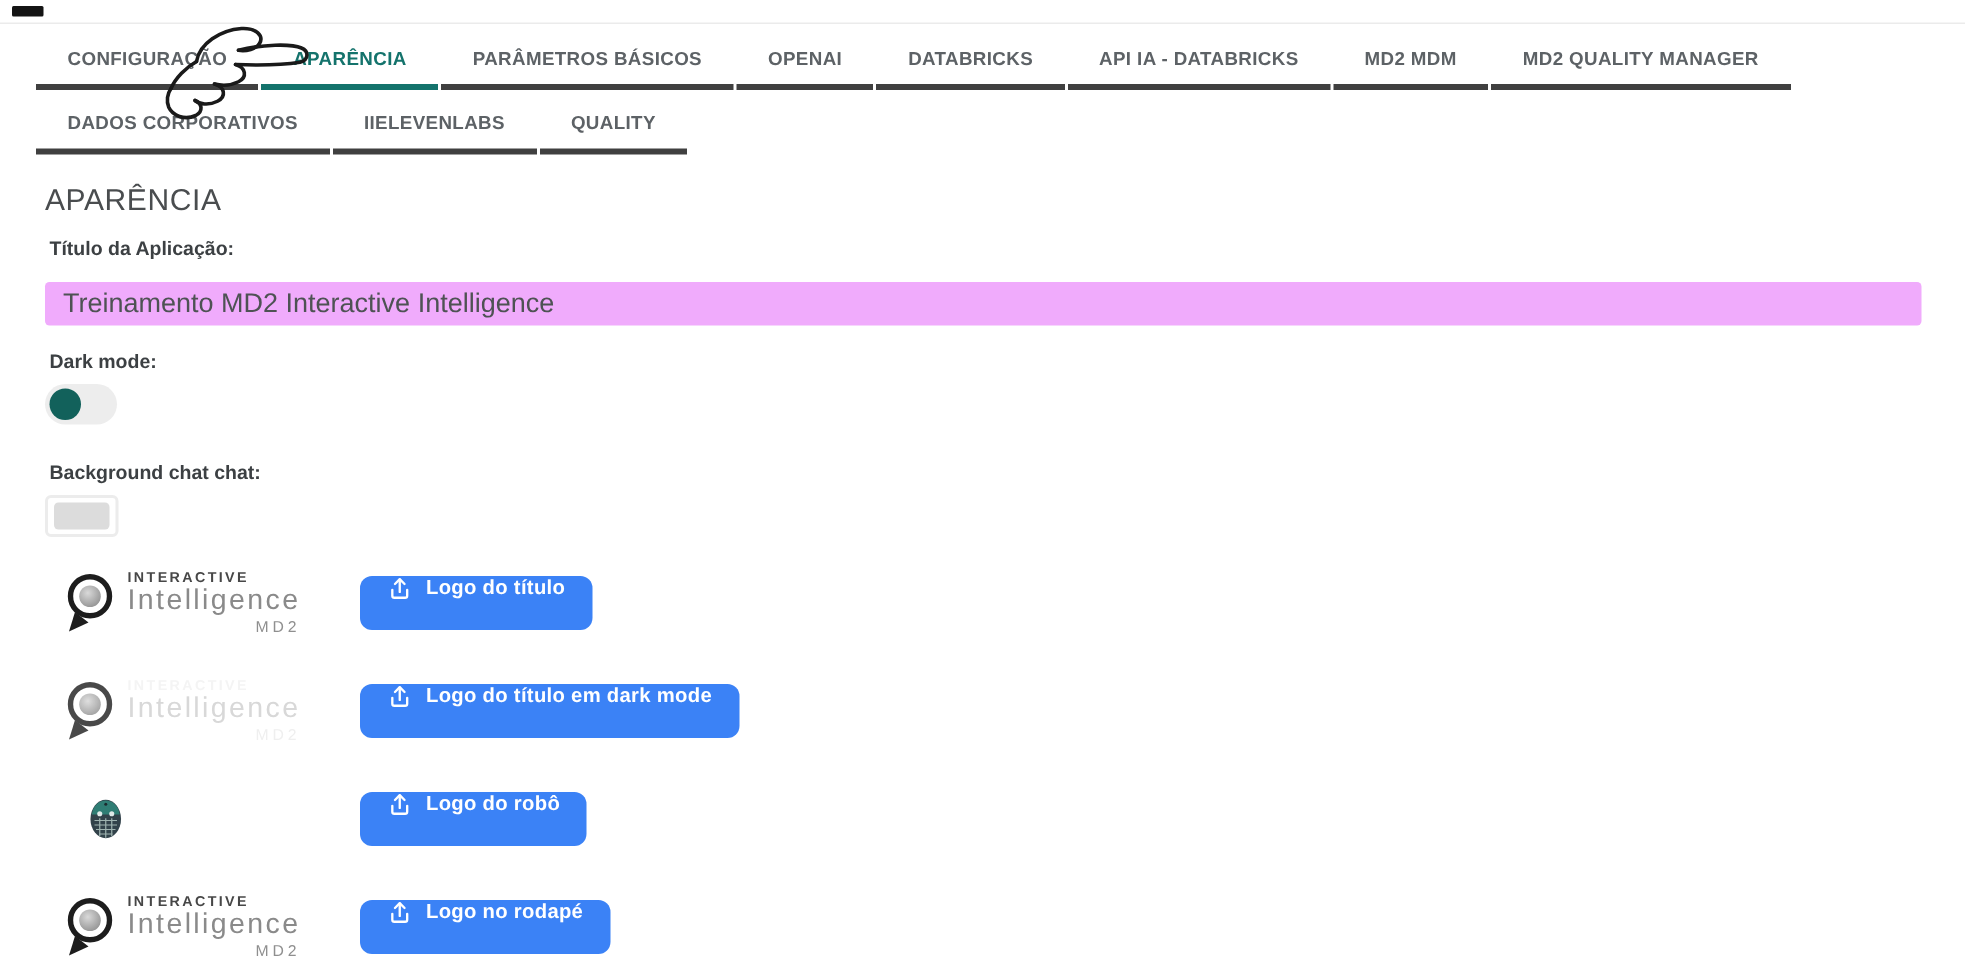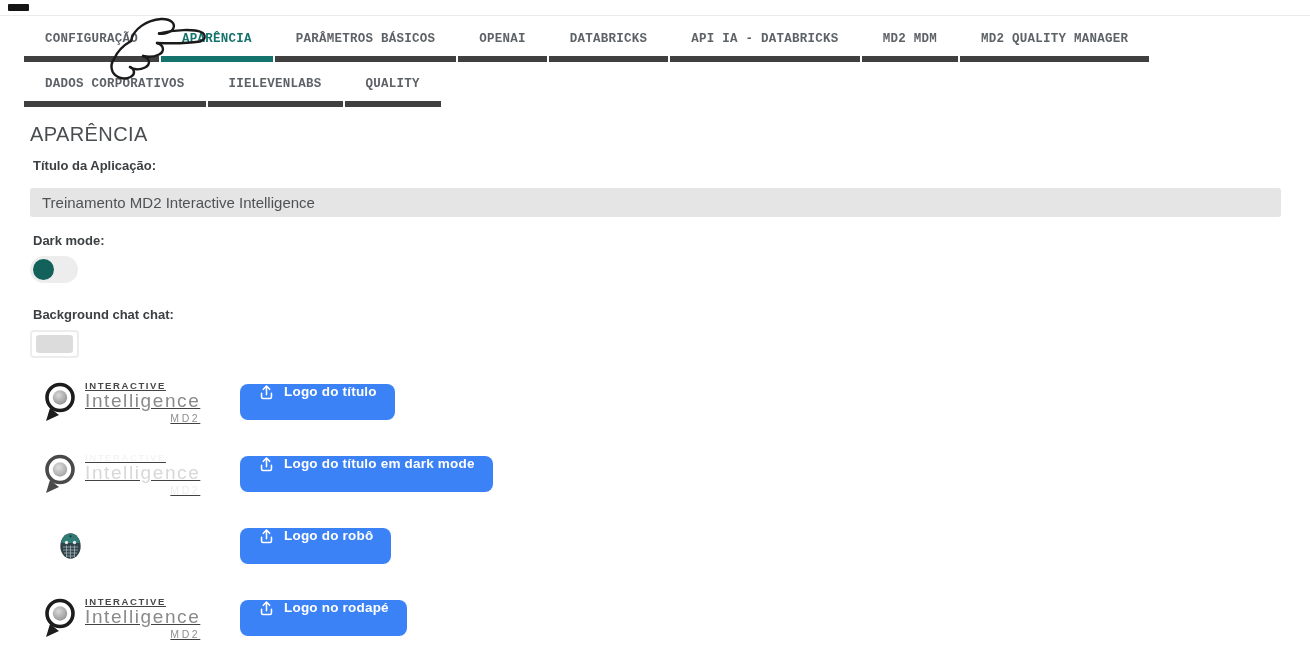--- a/index.html
+++ b/index.html
@@ -8,42 +8,42 @@
     font-family:"Liberation Sans",sans-serif;color:#3f4345;
   }
   .topmark{position:absolute;left:8px;top:4px;width:21px;height:7px;background:#141414;border-radius:1px;}
   .hairline{position:absolute;left:0;top:15px;width:100%;height:1px;background:#ebebeb;}
   .tabsbar{position:absolute;left:24px;top:21px;right:0;display:flex;flex-direction:column;row-gap:4px;}
   .tabrow{display:flex;flex-wrap:nowrap;}
   .tab{
     height:35px;display:flex;align-items:center;justify-content:center;
     padding:0 21px;margin-right:2px;cursor:pointer;
     font-size:12.5px;font-weight:700;letter-spacing:.25px;color:#5d6266;
-    border-bottom:6px solid #404040;white-space:nowrap;font-family:Liberation Mono, monospace;
+    border-bottom:4px solid #404040;white-space:nowrap;
   }
   .tab.active{color:#14736c;border-bottom-color:#14736c;}
   .hand-annot{position:absolute;left:104px;top:16px;pointer-events:none;}
   .page-title{position:absolute;left:30px;top:110px;font-size:20px;font-weight:400;color:#4a4d4f;letter-spacing:.4px;}
   .field-label{position:absolute;left:33px;font-size:13px;font-weight:700;color:#3c4043;}
   .lbl-title{top:158px;}
   .lbl-dark{top:233px;}
   .lbl-bg{top:307px;}
   .app-title-input{
     position:absolute;left:30px;top:188px;width:1251px;height:29px;box-sizing:border-box;
-    background:#e5e5e5;border:none;border-radius:3px;padding:0 12px;
-    font-family:"Liberation Sans",sans-serif;font-size:15px;color:#4e5254;outline:none;
+    background:#f0abfc;border:none;border-radius:3px;padding:0 12px;
+    font-family:"Liberation Sans",sans-serif;font-size:18px;color:#4e5254;outline:none;
   }
   .toggle{position:absolute;left:30px;top:256px;width:48px;height:27px;background:#ededed;border-radius:14px;cursor:pointer;}
   .toggle .knob{position:absolute;left:3px;top:3px;width:21px;height:21px;border-radius:50%;background:#12615b;}
   .swatch{position:absolute;left:30px;top:330px;width:49px;height:28px;box-sizing:border-box;background:#fff;border:2px solid #ececec;border-radius:4px;cursor:pointer;display:flex;align-items:center;justify-content:center;}
   .swatch .inner{width:37px;height:18px;background:#dcdcdc;border-radius:3px;}
   .logo-rows{position:absolute;left:30px;top:366px;display:flex;flex-direction:column;}
   .logo-row{height:72px;display:flex;align-items:center;}
   .logo-cell{width:210px;display:flex;align-items:center;}
-  .brandlogo{display:flex;align-items:center;margin-left:12px;text-decoration:underline;}
+  .brandlogo{display:flex;align-items:center;margin-left:12px;}
   .brandtext{margin-left:7px;}
   .brand-top{font-size:9.5px;font-weight:700;letter-spacing:1.6px;color:#474747;}
   .brand-main{font-size:19px;font-weight:300;letter-spacing:1.6px;color:#8a8a8a;margin-top:-1px;}
   .brand-sub{font-size:10.5px;font-weight:400;letter-spacing:2.6px;color:#8f8f8f;text-align:right;margin-top:0px;}
   .ghost .brand-top{color:#f4f4f4;}
   .ghost .brand-main{color:#d8d8d8;}
   .ghost .brand-sub{color:#efefef;}
   .ghost svg{opacity:.85;}
   .robot-wrap{margin-left:29px;display:flex;align-items:center;}
   .upload-btn{

